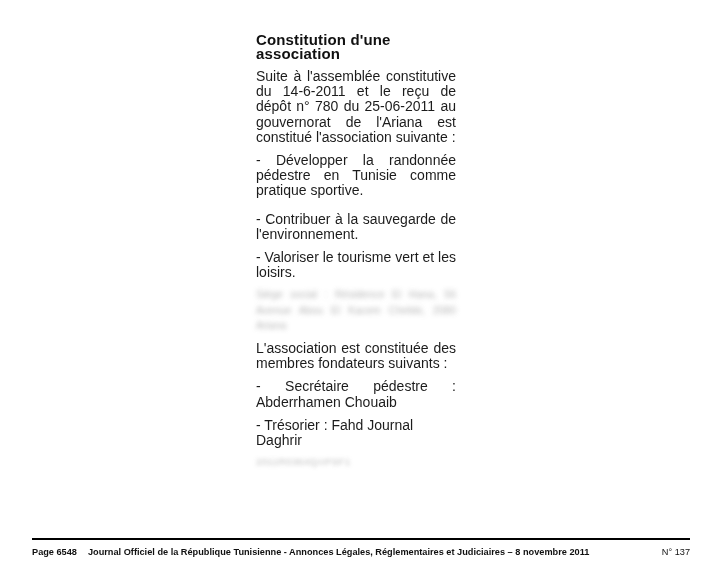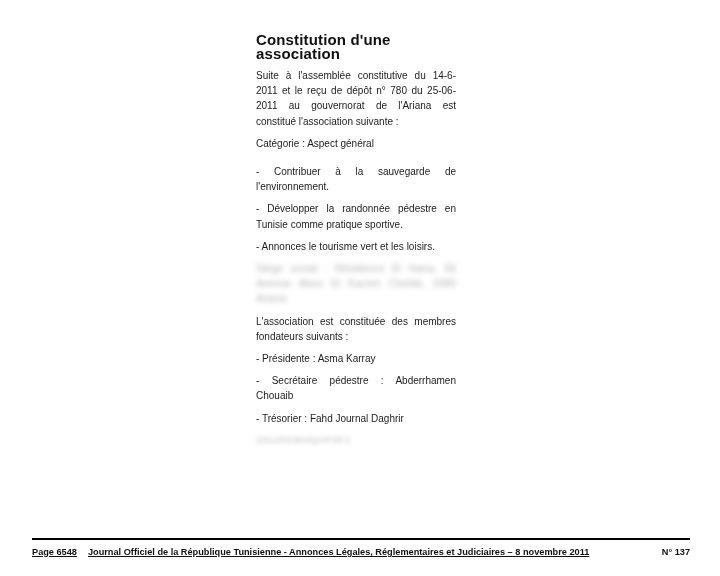--- a/index.html
+++ b/index.html
@@ -33,25 +33,25 @@
   .notice-title {
     font-size: 15px;
     font-weight: bold;
     letter-spacing: 0.15px;
     line-height: 14px;
     margin: 0 0 7px 0;
     color: #111111;
   }
 
   .para {
-    font-size: 10px;
+    font-size: 14px;
     line-height: 15.2px;
     text-align: justify;
     text-justify: inter-word;
-    margin: 0 0 7px 0;
+    margin: 8px 0 7px 0;
     color: #1c1c1c;
     -webkit-hyphens: none;
     hyphens: none;
   }
   .para.plain {
     text-align: left;
   }
   .para.gap-before {
     margin-top: 13px;
   }
@@ -108,58 +108,55 @@
     align-items: baseline;
     justify-content: space-between;
     font-size: 9.2px;
     font-weight: bold;
     color: #111111;
     white-space: nowrap;
   }
   .footer-left {
     display: flex;
     align-items: center;
-    text-decoration: underline;
   }
   .footer-page {
     margin-right: 11px;
   }
   .footer-center {
     font-weight: bold;
   }
   .footer-right {
-    font-weight: bold;
+    font-weight: normal;
   }
 </style>
 </head>
 <body>
 
 <div class="page">
 
   <div class="column">
 
     <h1 class="notice-title">Constitution d'une association</h1>
 
     <p class="para">Suite à l'assemblée constitutive du 14-6-2011 et le reçu de dépôt n° 780 du 25-06-2011 au gouvernorat de l'Ariana est constitué l'association suivante :</p>
 
 
-    <p class="para plain">Catégorie : Aspect général</p>
 
+
+    <p class="para">- Développer la randonnée pédestre en Tunisie comme pratique sportive.</p>
 
     <p class="para gap-before">- Contribuer à la sauvegarde de l'environnement.</p>
 
-    <p class="para">- Développer la randonnée pédestre en Tunisie comme pratique sportive.</p>
-
-    <p class="para">- Annonces le tourisme vert et les loisirs.</p>
+    <p class="para">- Valoriser le tourisme vert et les loisirs.</p>
 
     <p class="redacted">Siège social : Résidence El Hana, 56 Avenue Abou El Kacem Chebbi, 2080 Ariana</p>
 
     <p class="para">L'association est constituée des membres fondateurs suivants :</p>
 
-    <p class="para plain">- Présidente : Asma Karray</p>
 
 
     <p class="para">- Secrétaire pédestre : Abderrhamen Chouaib</p>
 
     <p class="para plain">- Trésorier : Fahd Journal Daghrir</p>
 
     <p class="redacted-code">2011R0364QAPSF1</p>
 
   </div>
 

